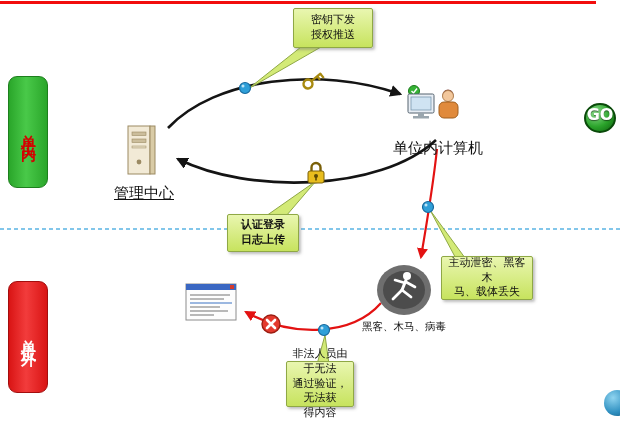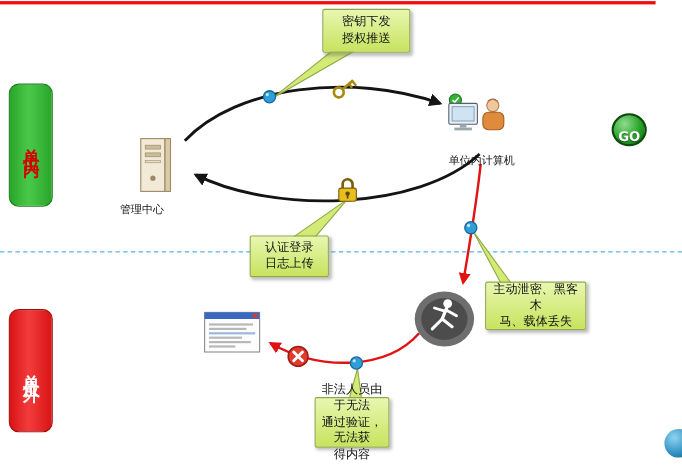--- a/index.html
+++ b/index.html
@@ -11,31 +11,31 @@
   .region-inside{left:8px;top:76px;height:110px;background:linear-gradient(90deg,#2aa62a,#49c949 45%,#2aa62a);border:1px solid #1d7f1d;}
   .region-outside{left:8px;top:281px;height:110px;background:linear-gradient(90deg,#d91414,#f23c3c 45%,#d91414);border:1px solid #a30e0e;}
   .vtext{writing-mode:vertical-rl;text-orientation:upright;font-weight:bold;font-size:15px;letter-spacing:6px;}
   .region-inside .vtext{color:#d40000;}
   .region-outside .vtext{color:#ffffff;}
   .callout{background:linear-gradient(180deg,#e9f6b0,#c7e35e);border:1px solid #8fa845;border-radius:2px;
     box-shadow:2px 2px 3px rgba(110,110,110,.45);font-size:11px;line-height:1.35;color:#111;
     display:flex;align-items:center;justify-content:center;text-align:center;white-space:pre-line;
     padding:0 4px;box-sizing:border-box;}
   .c1{left:293px;top:8px;width:80px;height:40px;}
-  .c2{left:227px;top:214px;width:72px;height:38px;}
+  .c2{left:227px;top:214px;width:72px;height:38px;font-weight:bold;}
   .c3{left:441px;top:256px;width:92px;height:44px;}
   .c4{left:286px;top:361px;width:68px;height:46px;}
-  .node-label{font-size:10px;color:#111;text-align:center;}
-  .lbl-mgmt{left:89px;top:184px;width:80px;}
+  .node-label{font-size:15px;color:#111;text-align:center;}
+  .lbl-mgmt{left:104px;top:184px;width:80px;text-decoration:underline;}
   .lbl-comp{left:388px;top:139px;width:100px;}
   .lbl-hacker{left:349px;top:320px;width:110px;font-size:10.5px;}
-  .go-sign{left:556px;top:103px;width:32px;height:30px;border-radius:50%;
+  .go-sign{left:584px;top:103px;width:32px;height:30px;border-radius:50%;
     background:radial-gradient(circle at 35% 30%,#8fdc8f,#2aa32a 55%,#0d5f0d);
-    border:2px solid #0a4a0a;box-sizing:border-box;color:#fff;font-weight:bold;font-size:12px;
-    display:flex;align-items:flex-end;justify-content:center;text-shadow:0 1px 1px rgba(0,0,0,.5);}
+    border:2px solid #0a4a0a;box-sizing:border-box;color:#fff;font-weight:bold;font-size:16px;
+    display:flex;align-items:flex-start;justify-content:center;text-shadow:0 1px 1px rgba(0,0,0,.5);}
   .corner-dot{left:604px;top:390px;width:26px;height:26px;border-radius:50%;
     background:radial-gradient(circle at 35% 30%,#8fd4f0,#2e8fc0 60%,#16597e);}
 </style>
 </head>
 <body>
 
 <div class="stage">
 
   <div class="abs top-line"></div>
 
@@ -150,20 +150,21 @@
   <div class="abs callout c2">认证登录
 日志上传</div>
   <div class="abs callout c3">主动泄密、黑客木
 马、载体丢失</div>
   <div class="abs callout c4">非法人员由于无法
 通过验证，无法获
 得内容</div>
 
   <div class="abs node-label lbl-mgmt">管理中心</div>
   <div class="abs node-label lbl-comp">单位内计算机</div>
+  <div class="abs node-label lbl-hacker">黑客、木马、病毒</div>
 
   <div class="abs go-sign">
     <span>GO</span>
   </div>
 
 
   <div class="abs corner-dot"></div>
 
 </div>
 

